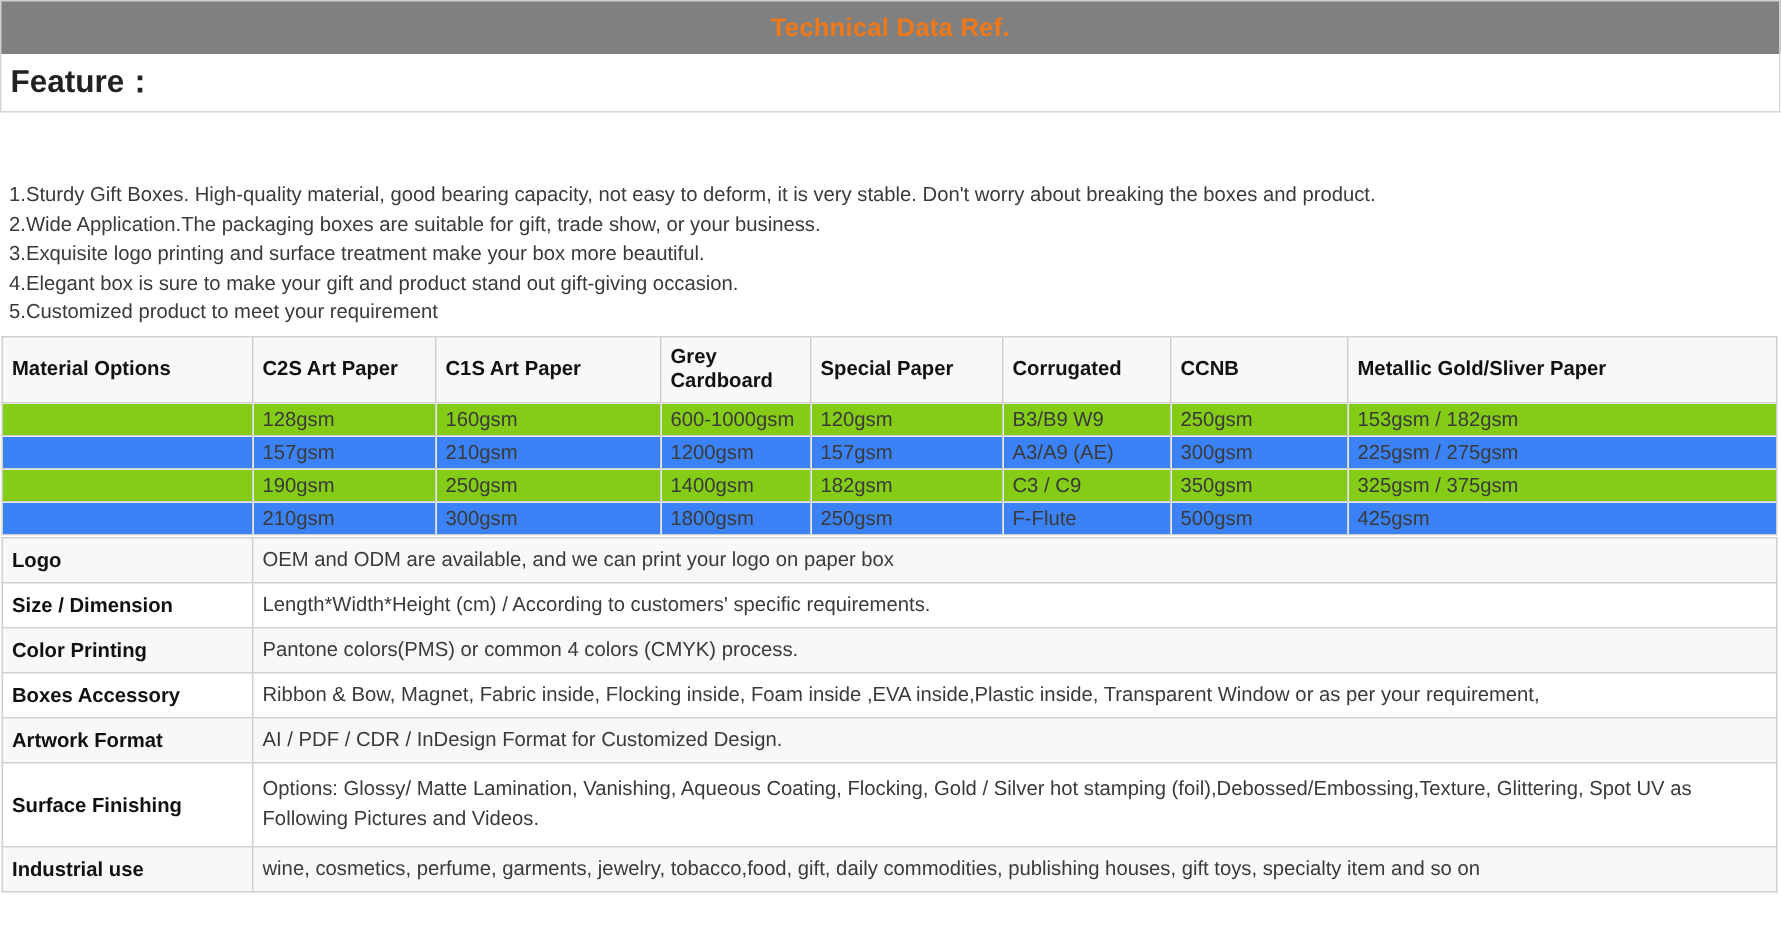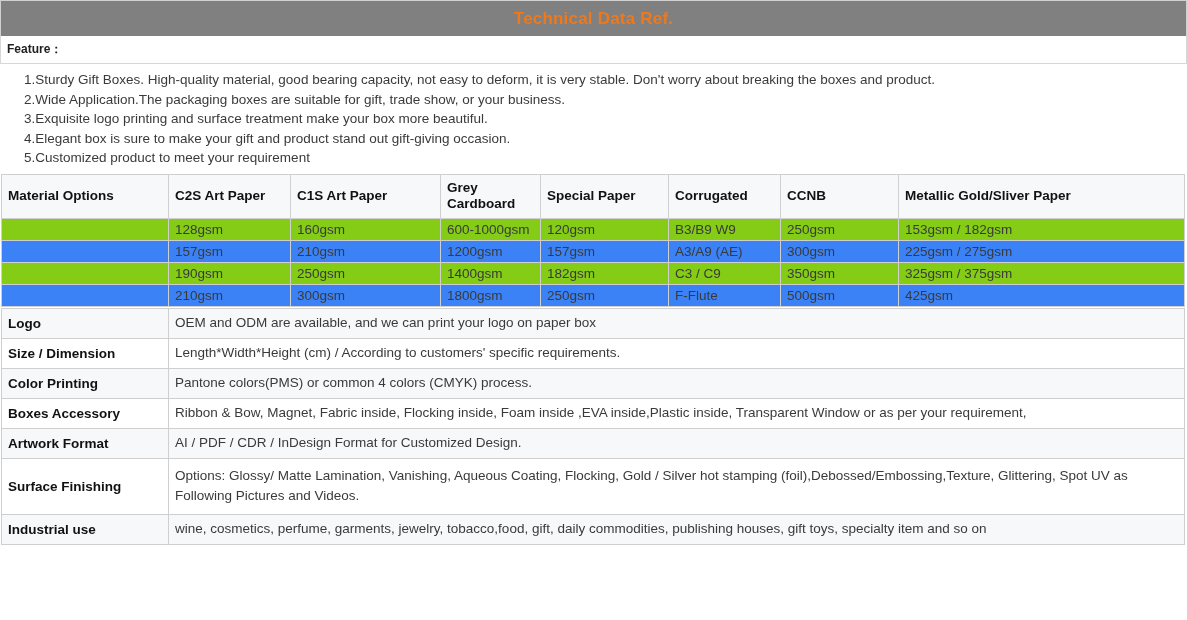--- a/index.html
+++ b/index.html
@@ -42,30 +42,31 @@
 
   
   .feature-box {
     border-left: 1px solid #d7d7d7;
     border-right: 1px solid #d7d7d7;
     border-bottom: 1px solid #d7d7d7;
     box-sizing: border-box;
     padding: 6px 6px 7px 6px;
   }
   .feature-title {
-    font-size: 12px;
+    font-size: 21px;
     font-weight: bold;
     color: #222222;
     line-height: 1.2;
   }
 
   
   .feature-list {
-    padding: 6px 6px 6px 24px;
-    box-sizing: border-box;
+    padding: 6px 6px 6px 6px;
+    box-sizing: border-box;
+    margin-top: 39px;
   }
   .feature-line {
     font-size: 13.5px;
     line-height: 19.5px;
     color: #3a3a3a;
     white-space: nowrap;
   }
 
   
   table {

